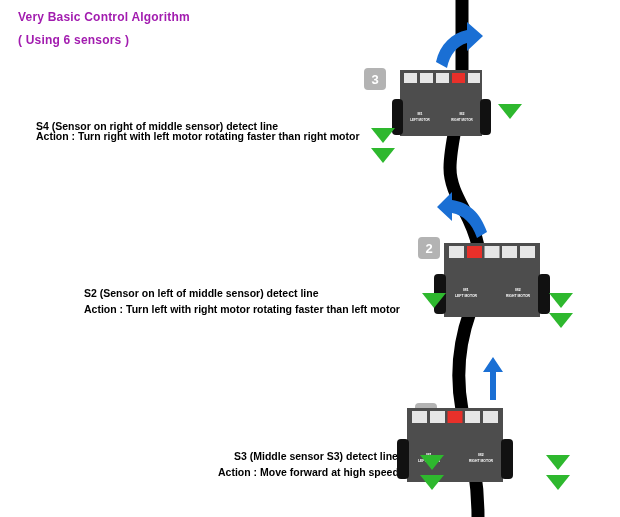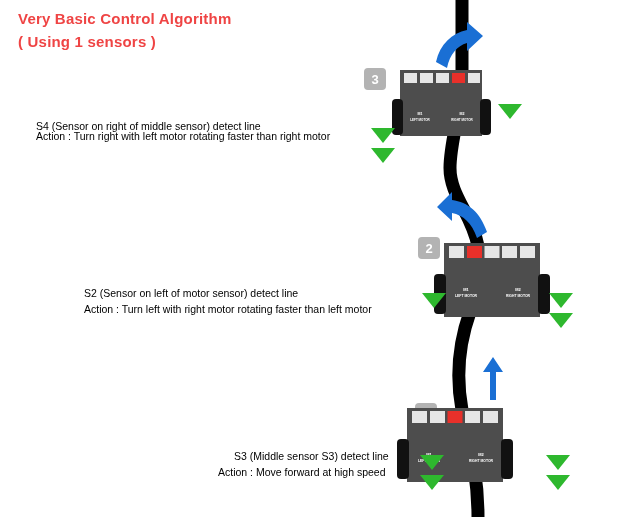--- a/index.html
+++ b/index.html
@@ -16,34 +16,34 @@
   }
   #stage {
     position: absolute;
     left: 0; top: 0;
     width: 620px;
     height: 517px;
   }
   .title {
     position: absolute;
     left: 18px;
-    color: #ef4444;
-    font-size: 15px;
+    color: #a21caf;
+    font-size: 12px;
     font-weight: bold;
     letter-spacing: 0.2px;
     white-space: nowrap;
   }
   .title.line1 { top: 10px; }
   .title.line2 { top: 33px; }
 
   .caption {
     position: absolute;
     color: #000000;
     font-size: 10.5px;
-    font-weight: normal;
+    font-weight: bold;
     white-space: nowrap;
     line-height: 16px;
   }
 
   .stepnum {
     position: absolute;
     width: 22px;
     height: 22px;
     border-radius: 4px;
     background: #b3b3b3;
@@ -56,26 +56,26 @@
   }
 
   svg { display: block; }
 </style>
 </head>
 <body>
 
 <div id="stage">
 
   <div class="title line1">Very Basic Control Algorithm</div>
-  <div class="title line2">( Using 1 sensors )</div>
+  <div class="title line2">( Using 6 sensors )</div>
 
   <div class="caption" style="top:118px; left:36px;">S4 (Sensor on right of middle sensor) detect line</div>
   <div class="caption" style="top:128px; left:36px;">Action : Turn right with left motor rotating faster than right motor</div>
 
-  <div class="caption" style="top:285px; left:84px;">S2 (Sensor on left of motor sensor) detect line</div>
+  <div class="caption" style="top:285px; left:84px;">S2 (Sensor on left of middle sensor) detect line</div>
   <div class="caption" style="top:301px; left:84px;">Action : Turn left with right motor rotating faster than left motor</div>
 
   <div class="caption" style="top:448px; left:218px;margin-left:16px;">S3 (Middle sensor S3) detect line</div>
   <div class="caption" style="top:464px; left:218px;">Action : Move forward at high speed</div>
 
   <div class="stepnum" style="top:68px; left:364px;">3</div>
   <div class="stepnum" style="top:237px; left:418px;">2</div>
   <div class="stepnum" style="top:403px; left:415px;">1</div>
 
   <svg width="620" height="517" viewBox="0 0 620 517" style="position:absolute;left:0;top:0;">

